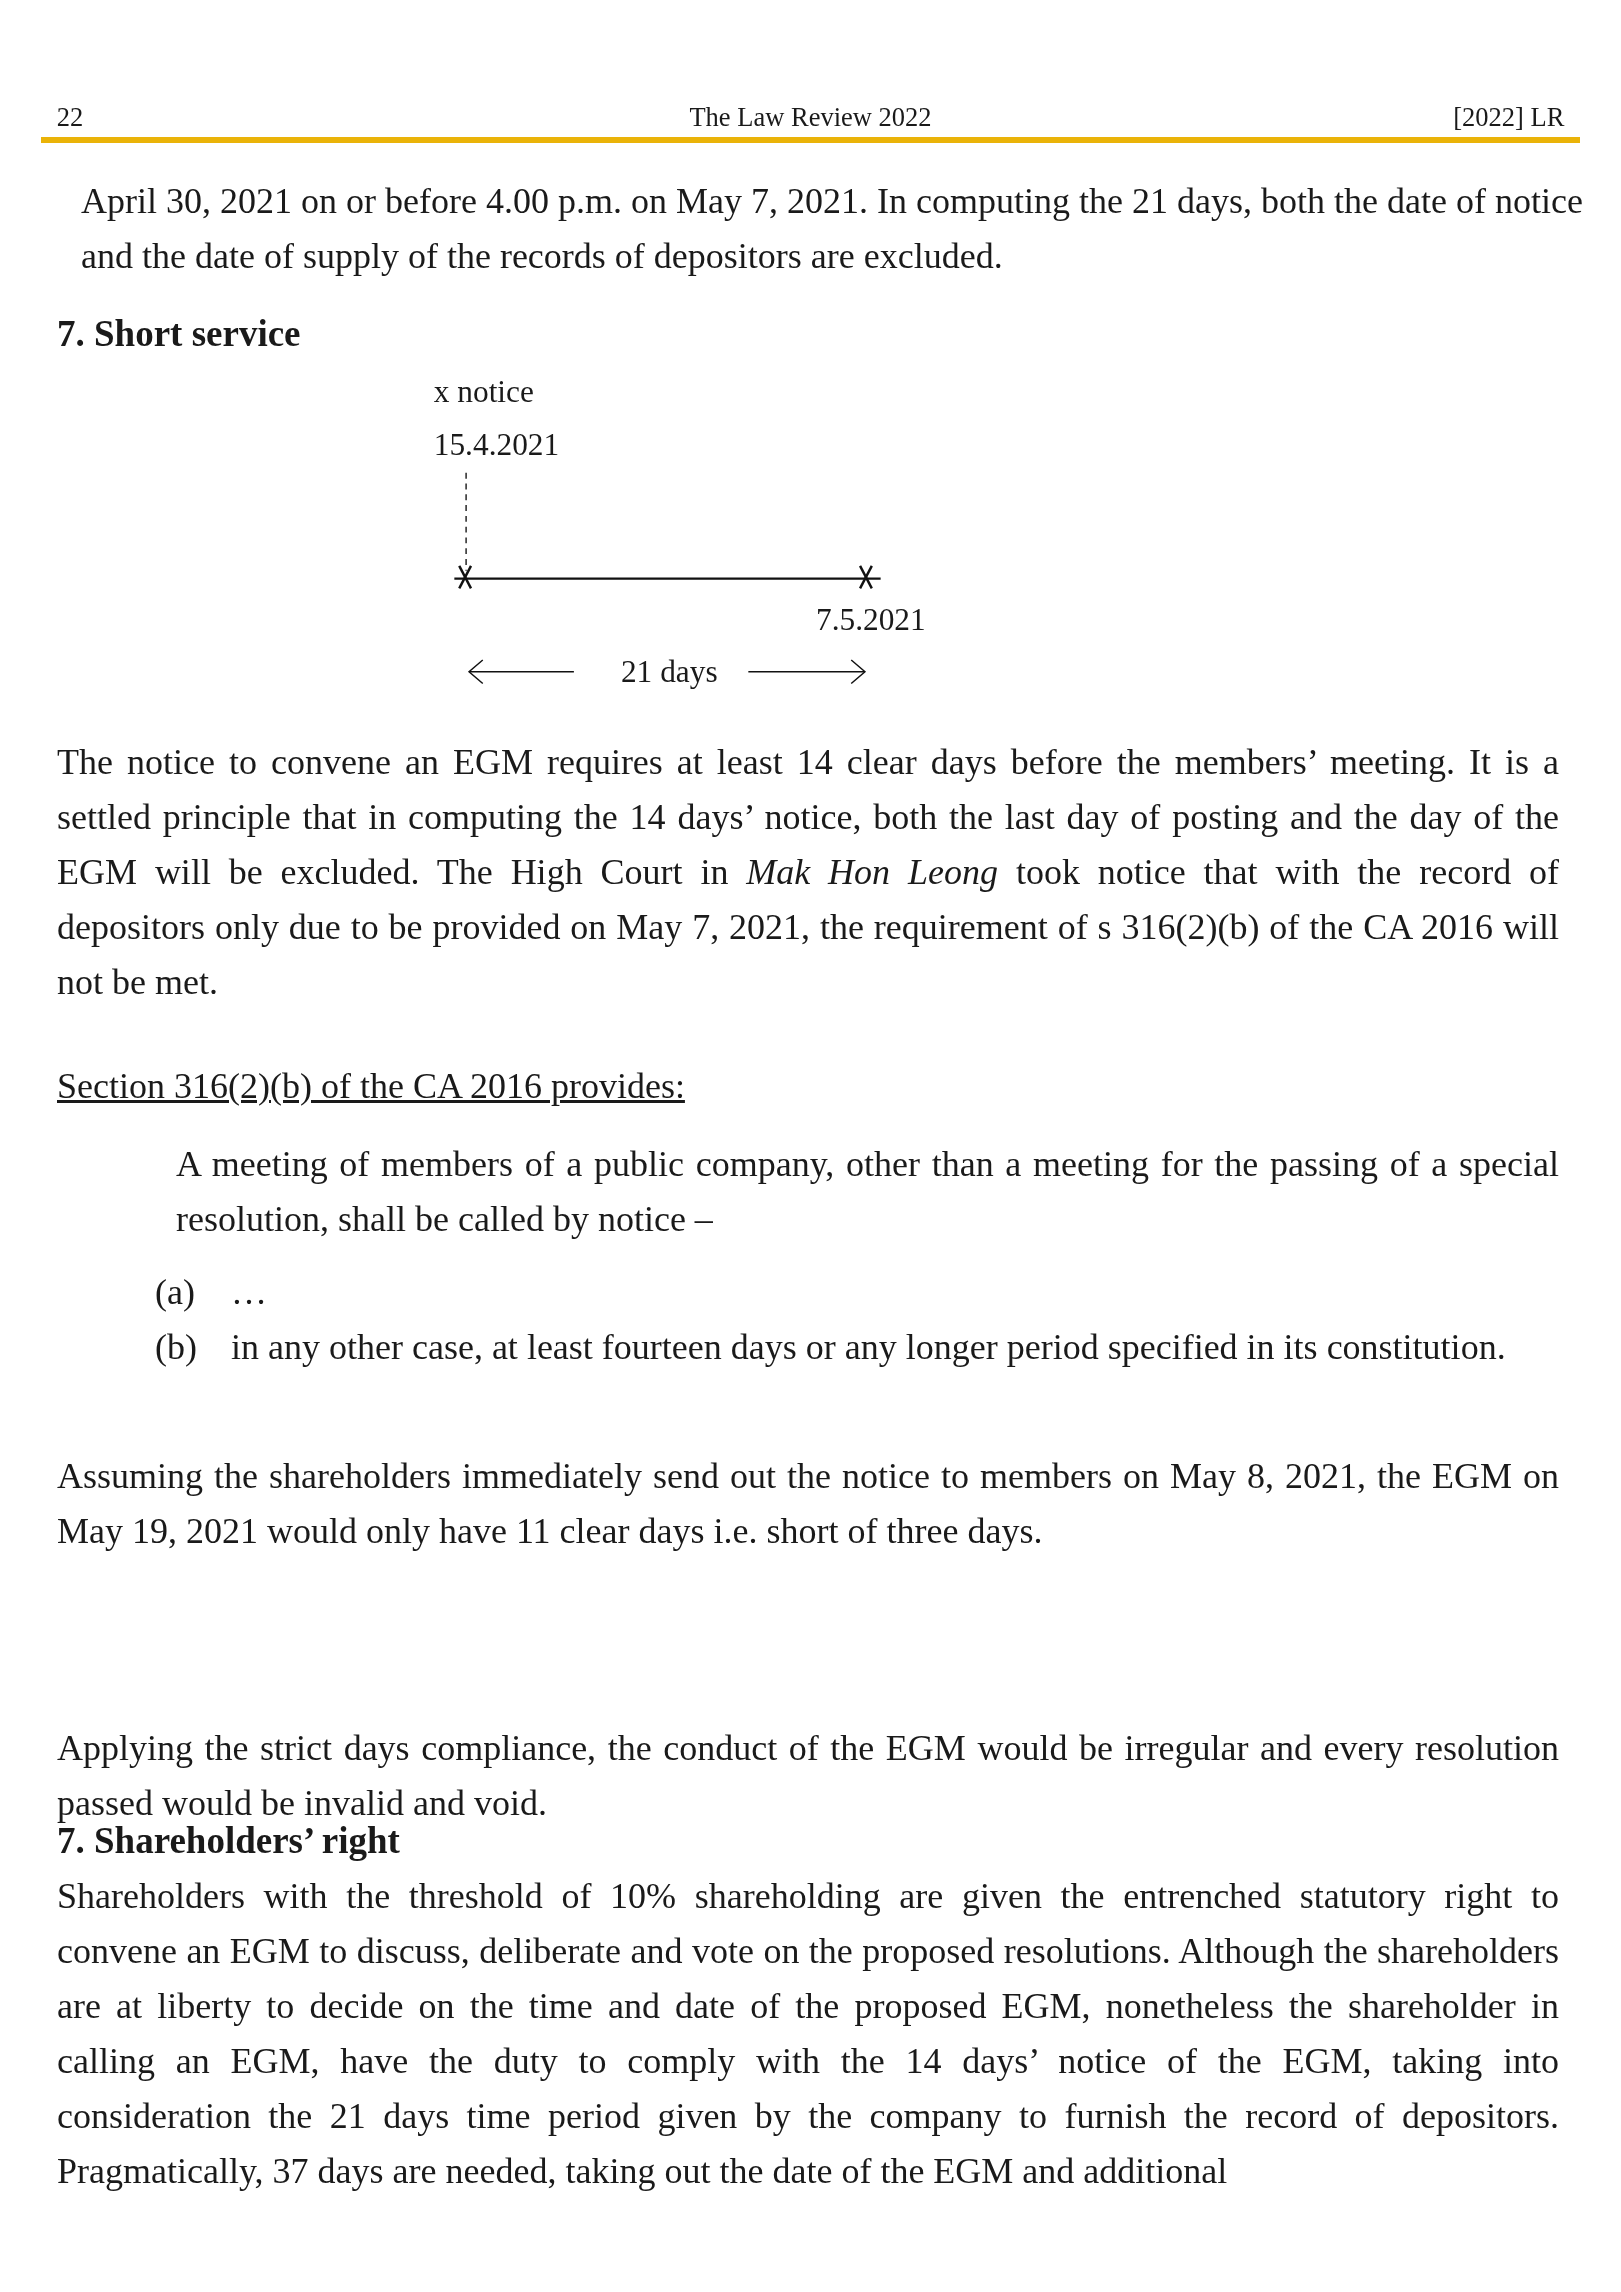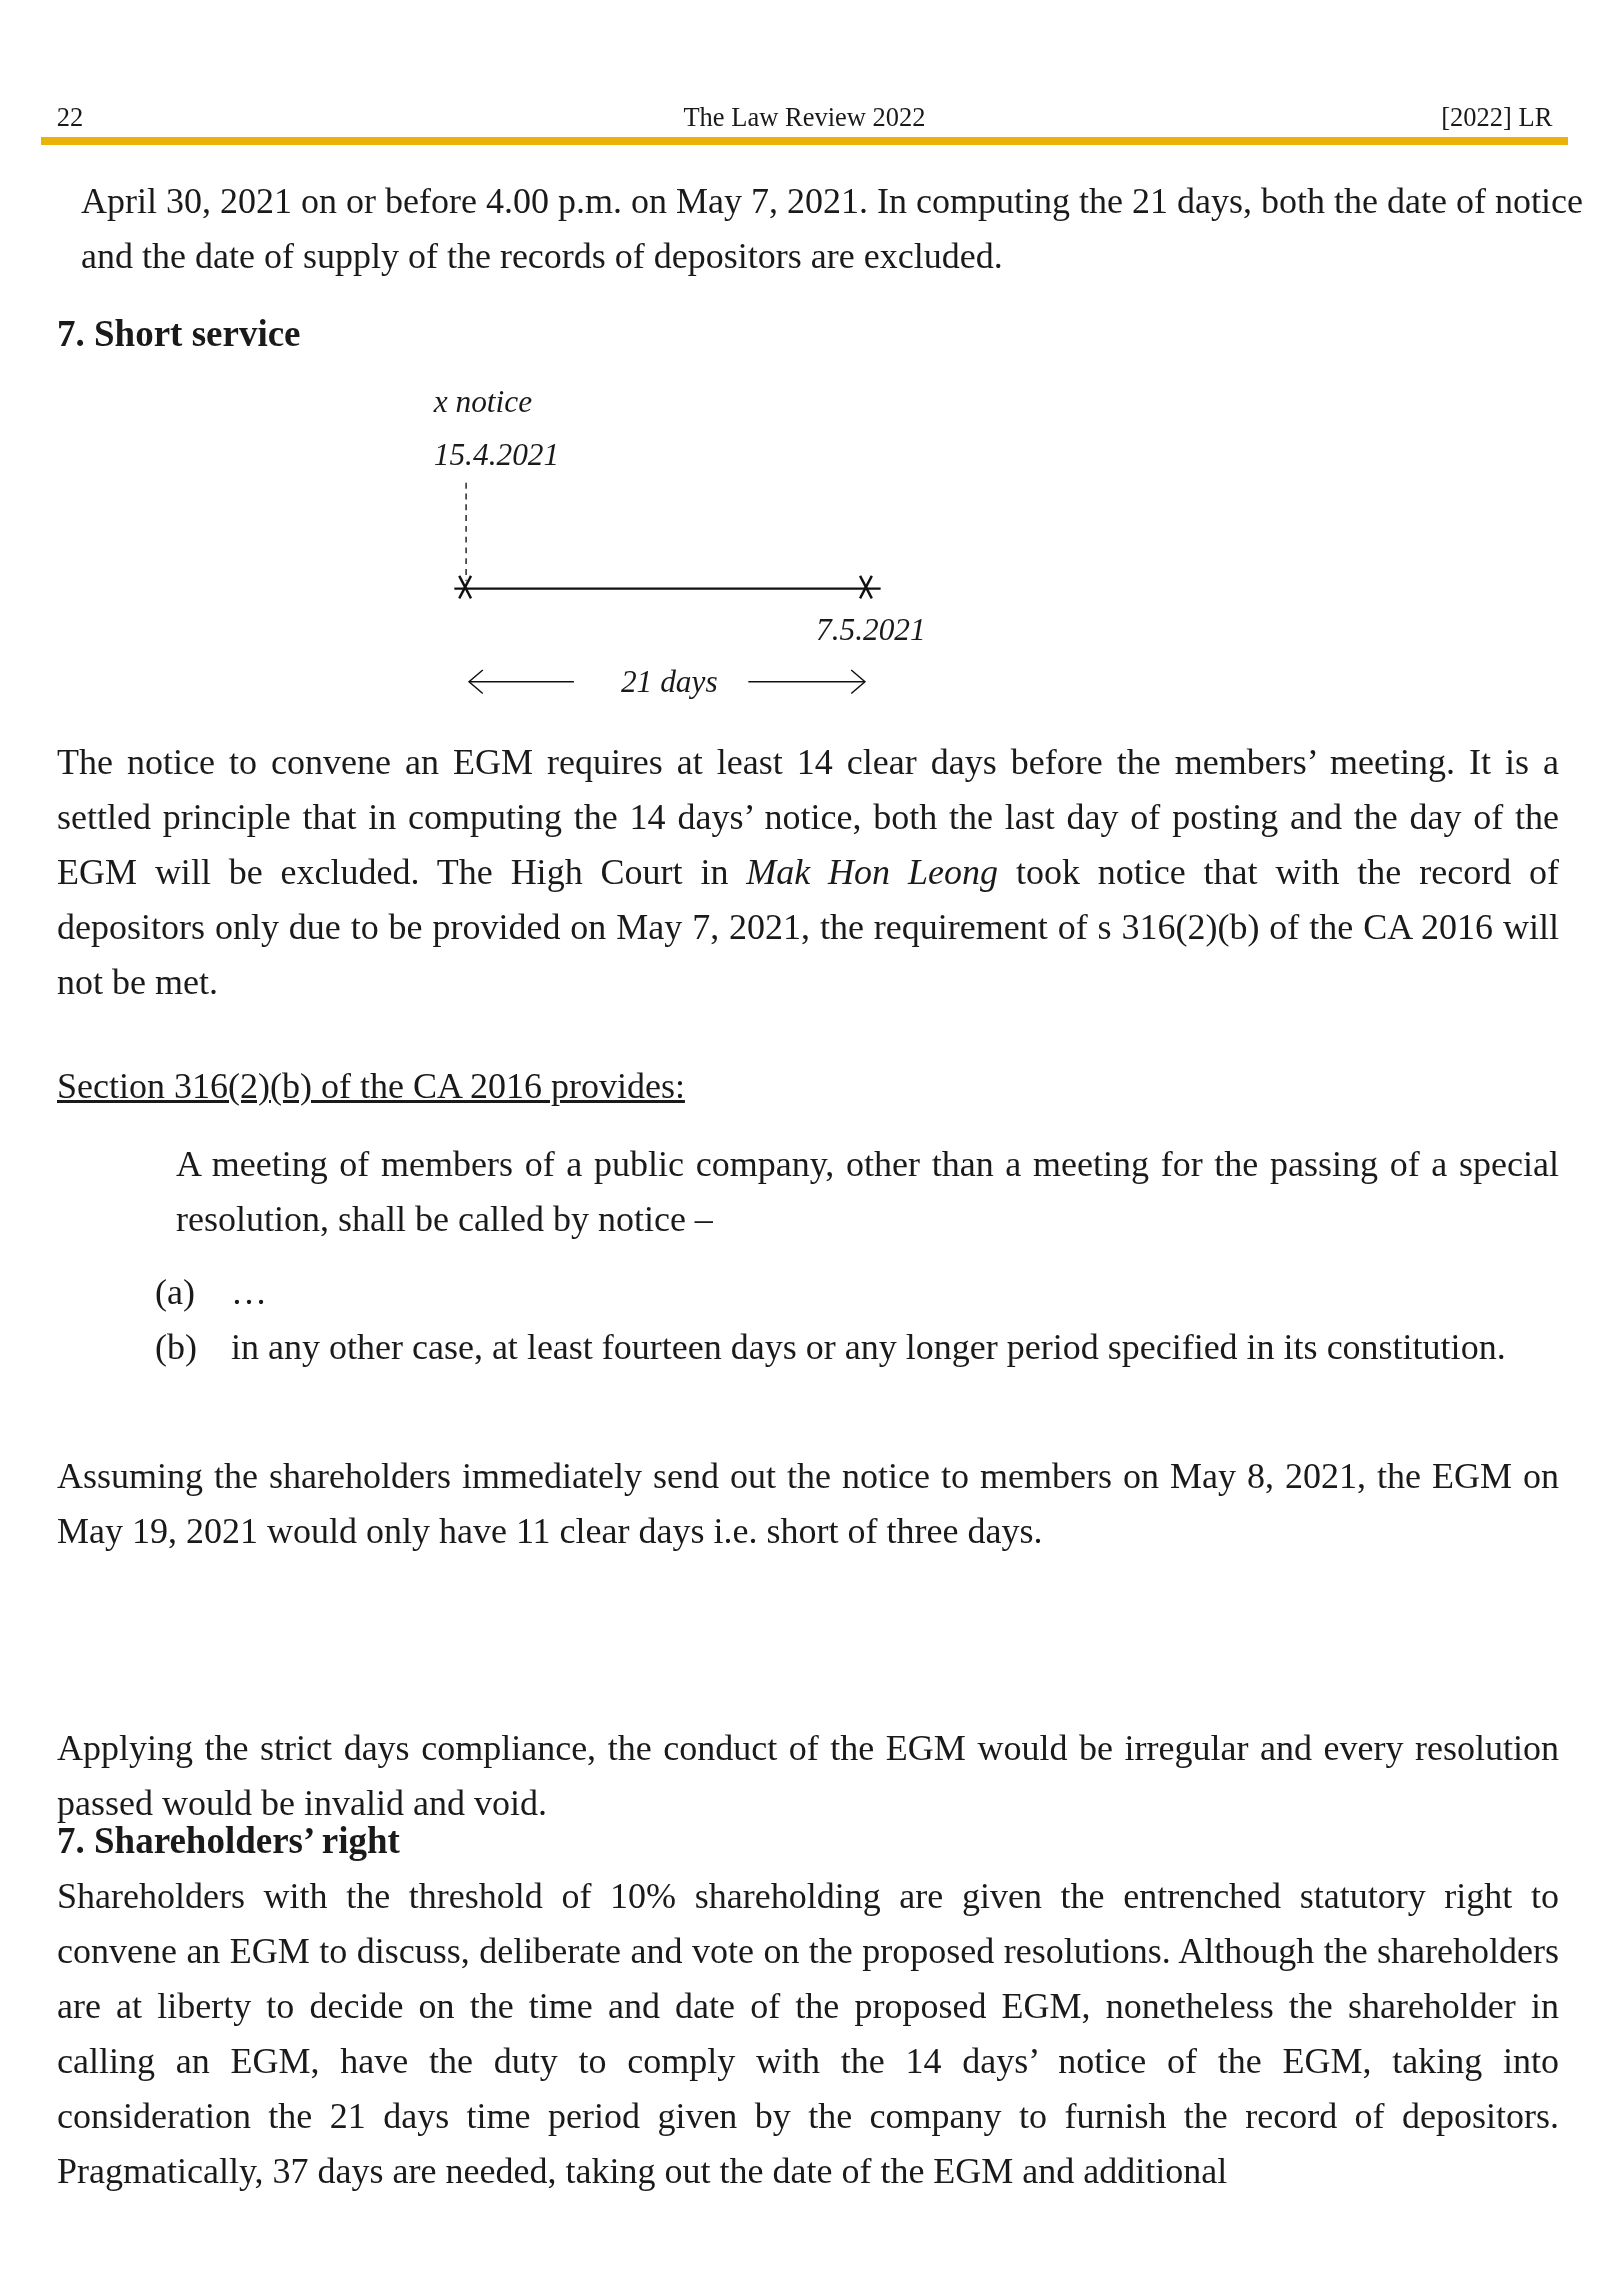--- a/index.html
+++ b/index.html
@@ -1,30 +1,30 @@
 <!DOCTYPE html>
 <html><head>
 <meta charset="utf-8">
 <style>
   html, body { margin: 0; padding: 0; background: #ffffff; }
   body {
     width: 1621px; height: 2293px; position: relative; overflow: hidden;
     font-family: "Liberation Serif", "DejaVu Serif", serif; color: #1a1a1a;
   }
   .header {
-    position: absolute; left: 41px; right: 53px; top: 98px; height: 39px;
-    border-bottom: 8px solid #eab308; font-size: 26.5px;
+    position: absolute; left: 41px; right: 41px; top: 98px; height: 39px;
+    border-bottom: 6px solid #eab308; font-size: 26.5px;
   }
   .header .pg { position: absolute; left: 15.7px; top: 3.9px; }
   .header .title { position: absolute; left: 0; right: 0; text-align: center; top: 3.9px; }
   .header .right { position: absolute; right: 15.7px; top: 3.9px; }
   .body { position: absolute; left: 57px; width: 1502px; font-size: 36px; line-height: 55px; }
   .just { text-align: justify; text-align-last: left; }
   .h { font-weight: bold; font-size: 37px; }
-  .diag { position: absolute; left: 412px; top: 373px; width: 706px; height: 343px; font-style: italic; }
+  .diag { position: absolute; left: 412px; top: 363px; width: 706px; height: 343px; }
   .diag svg { width: 706px; height: 343px; }
   .diag text { font-family: "Liberation Serif", "DejaVu Serif", serif; font-size: 32px; fill: #1a1a1a; }
   .quote { margin-left: 119px; }
   .list { margin-left: 98px; }
   .list .item { position: relative; padding-left: 76px; }
   .list .lab { position: absolute; left: 0; top: 0; }
   .mb { margin-bottom: 17.6px; }
 </style>
 </head>
 <body>

